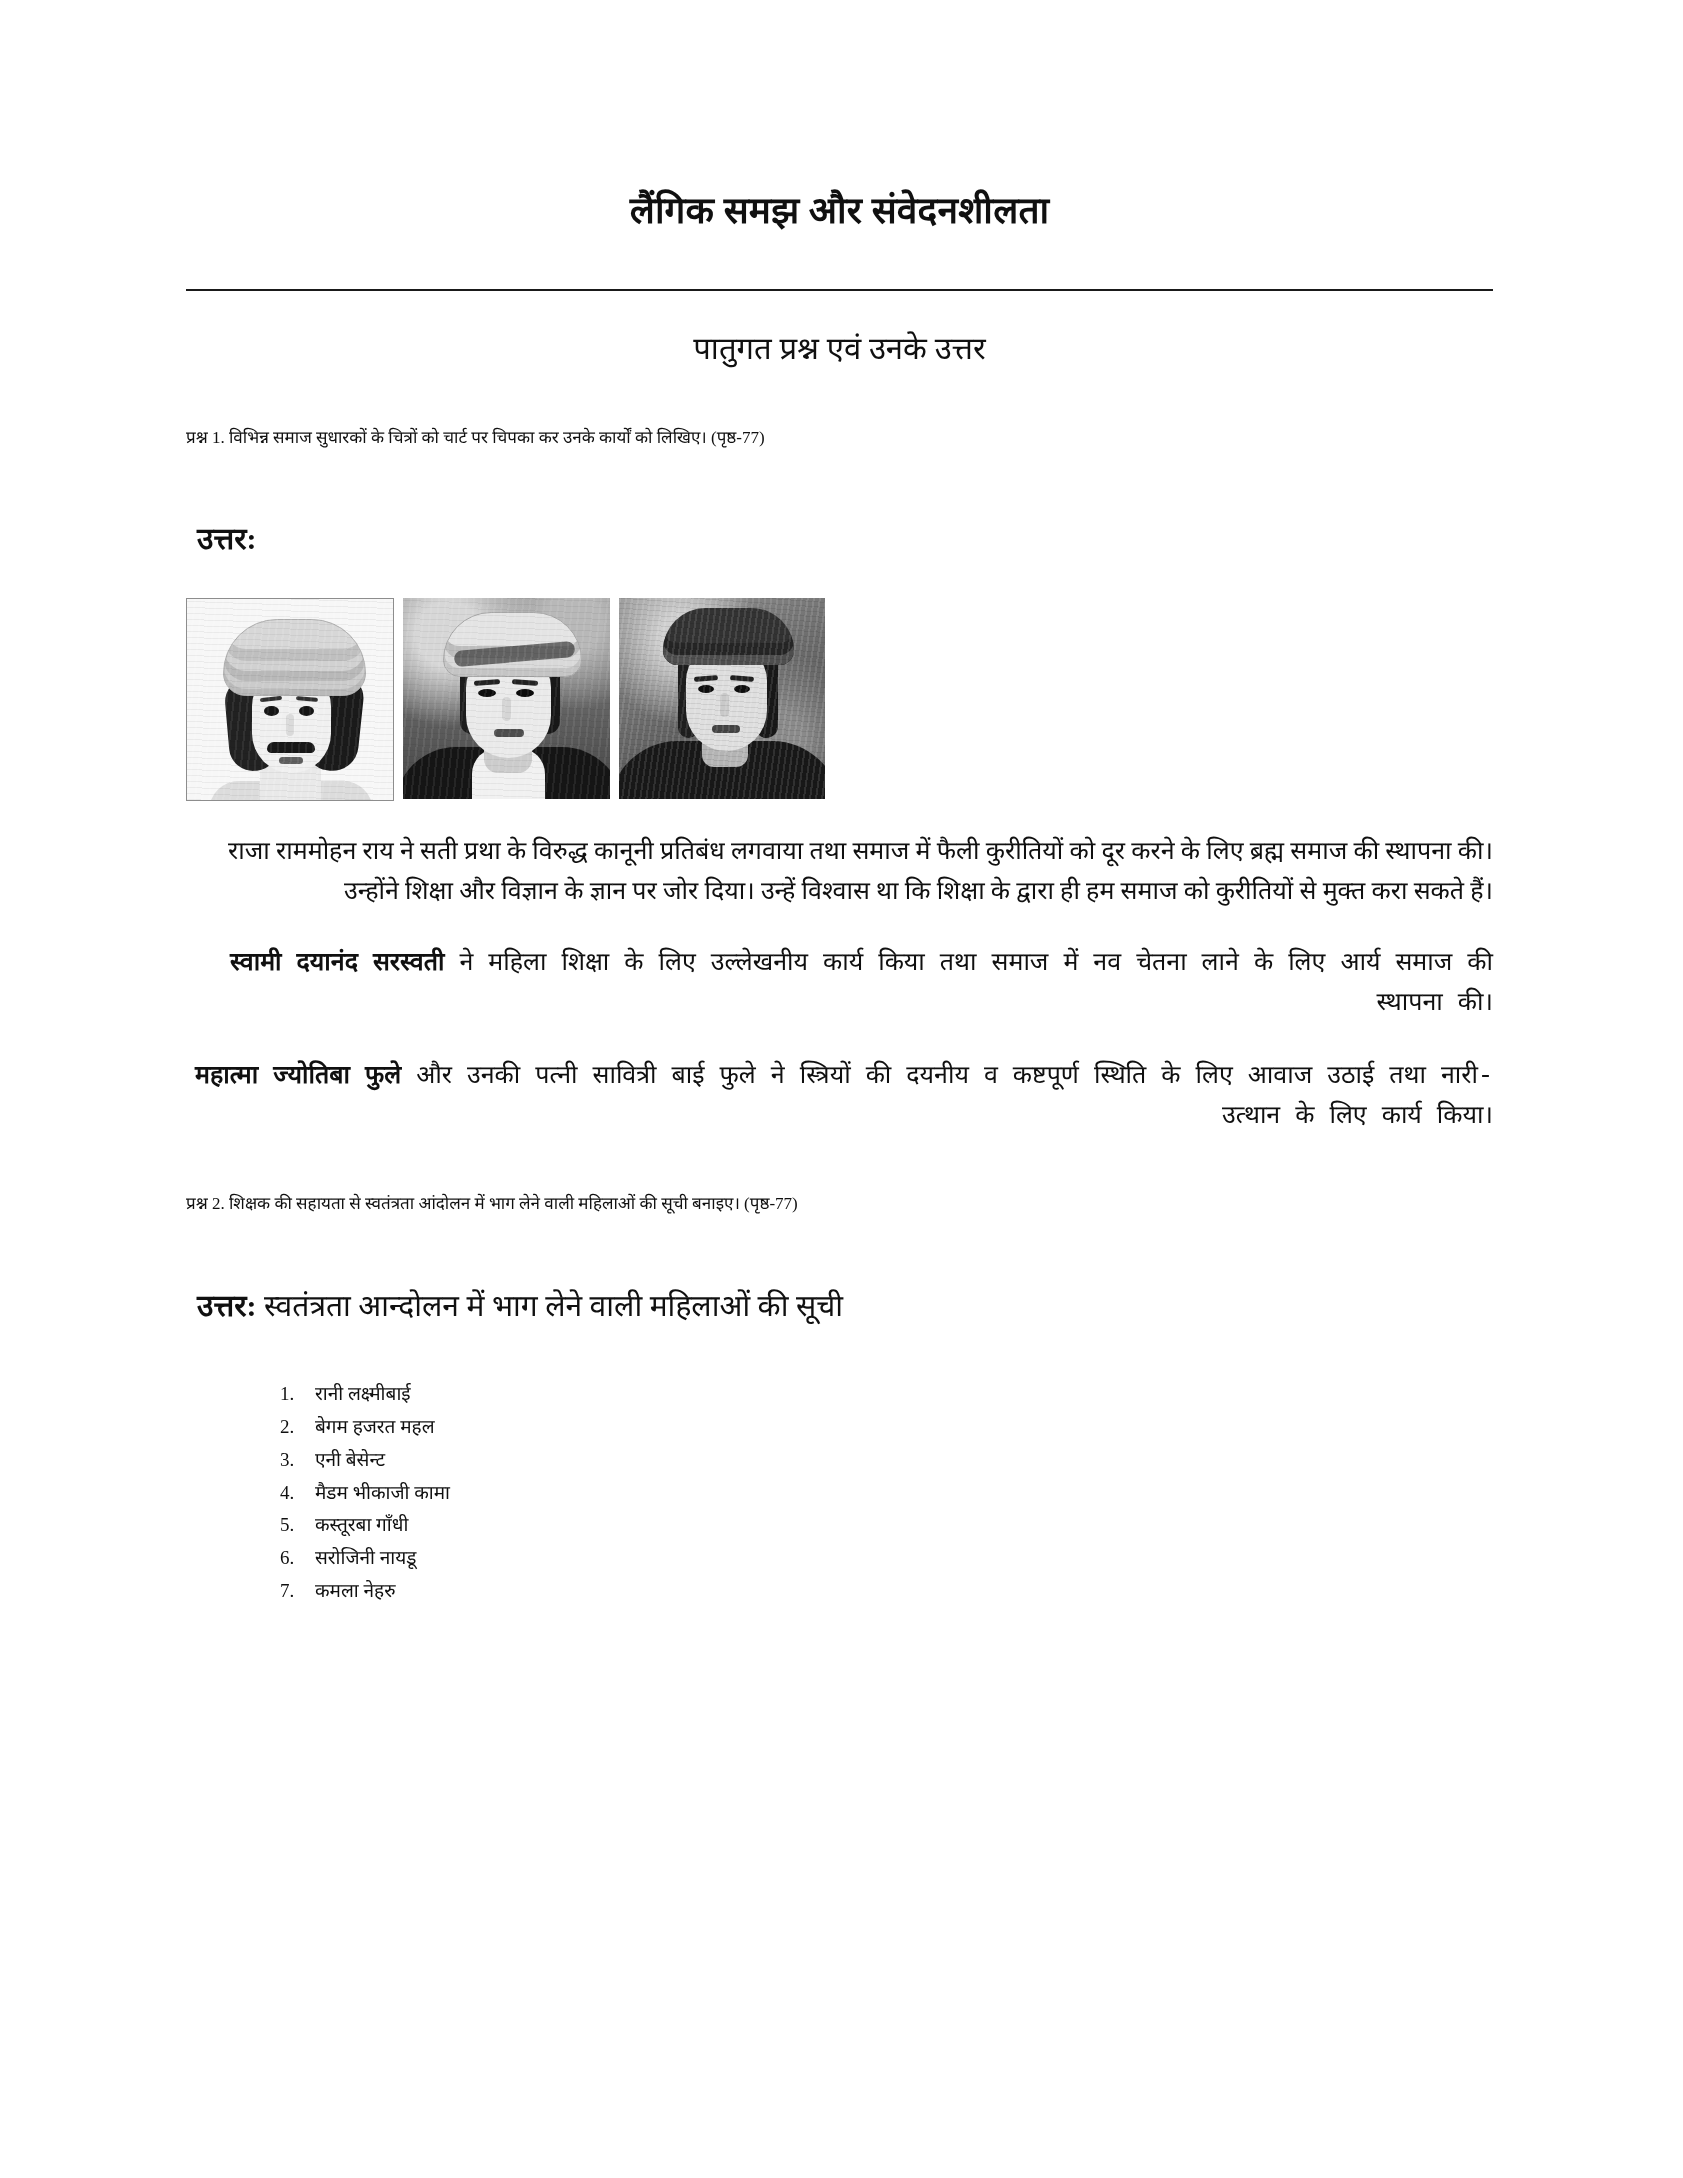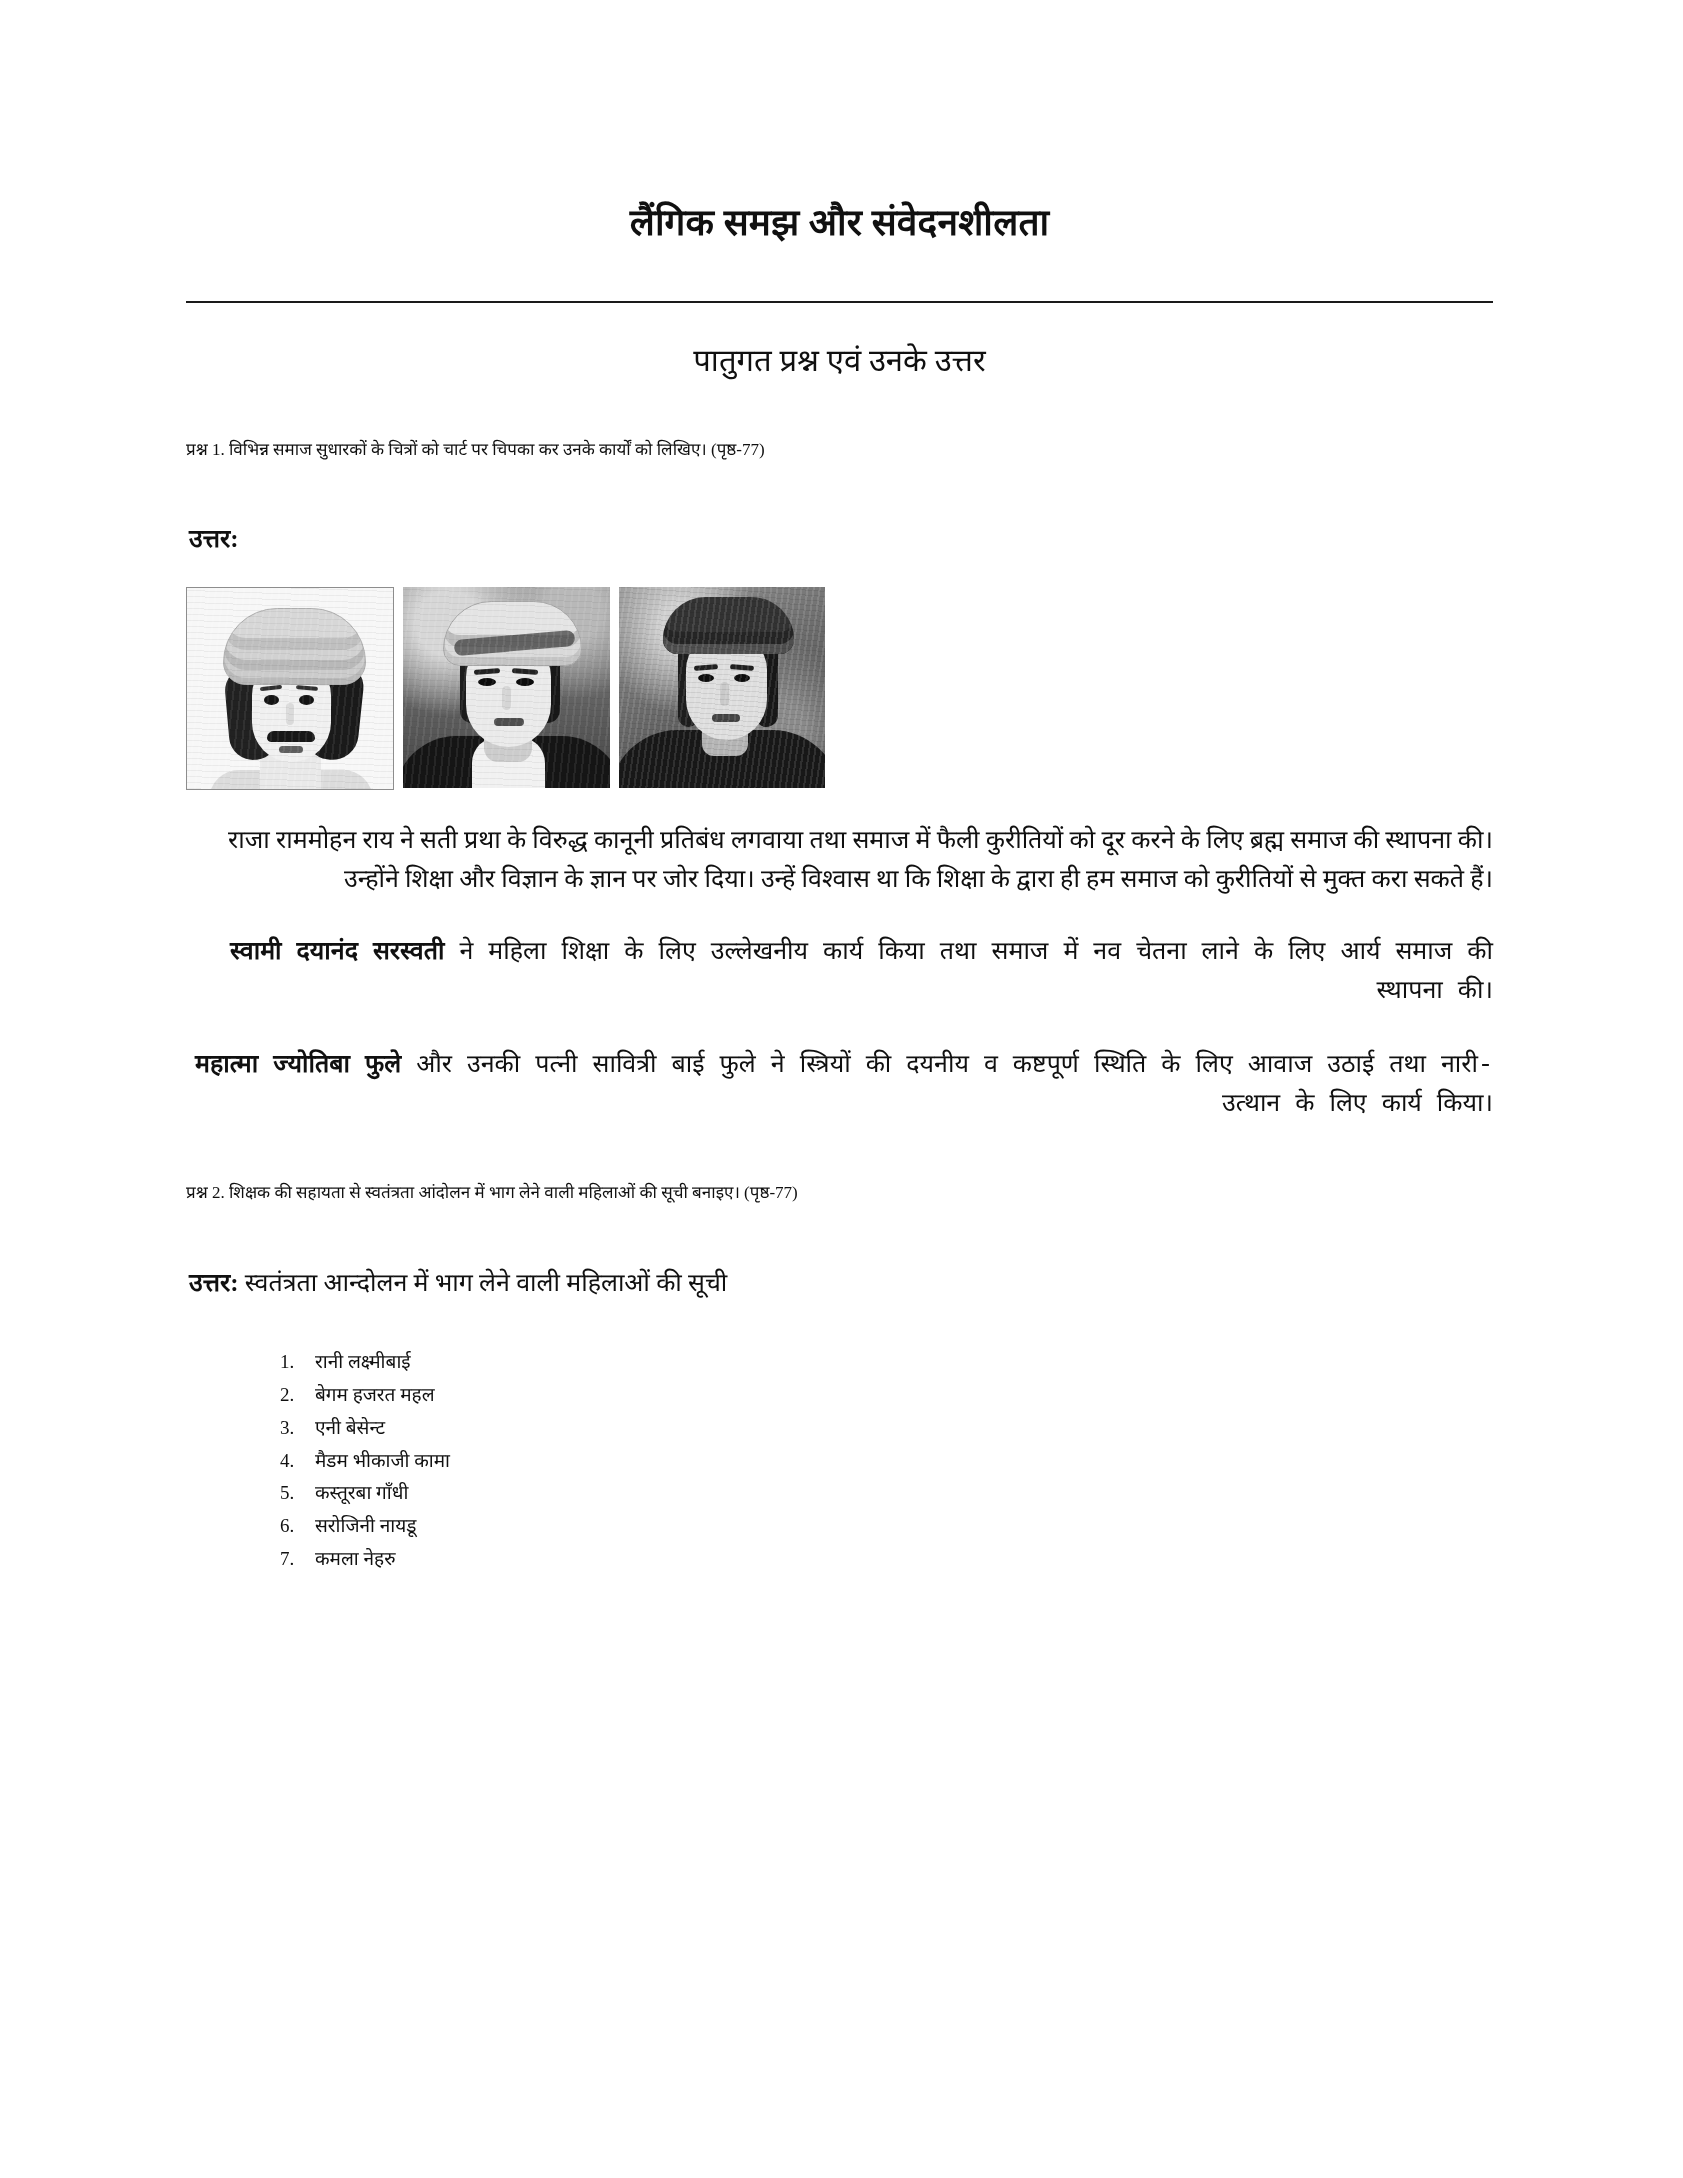--- a/index.html
+++ b/index.html
@@ -32,21 +32,21 @@
     top: 0;
     width: 1307px;
   }
 
   
   .doc-title {
     text-align: center;
     font-size: 37px;
     font-weight: bold;
     line-height: 1.25;
-    margin: 12px;
+    margin: 0;
     padding-top: 188px;
     letter-spacing: 0.2px;
   }
 
   .title-rule {
     border: 0;
     border-top: 2.5px solid #1a1a1a;
     margin: 55px 0 0 0;
     width: 1307px;
   }
@@ -64,23 +64,23 @@
   .q-block {
     font-size: 17px;
     font-weight: normal;
     line-height: 1.52;
     margin: 0;
     padding-top: 55px;
     text-align: left;
   }
 
   .ans-label-block {
-    font-size: 25px;
+    font-size: 30px;
     line-height: 1.5;
-    margin: 3px;
+    margin: 11px;
     padding-top: 55px;
   }
   .ans-label {
     font-weight: bold;
   }
 
   .para {
     font-size: 25px;
     line-height: 1.58;
     margin: 0;

